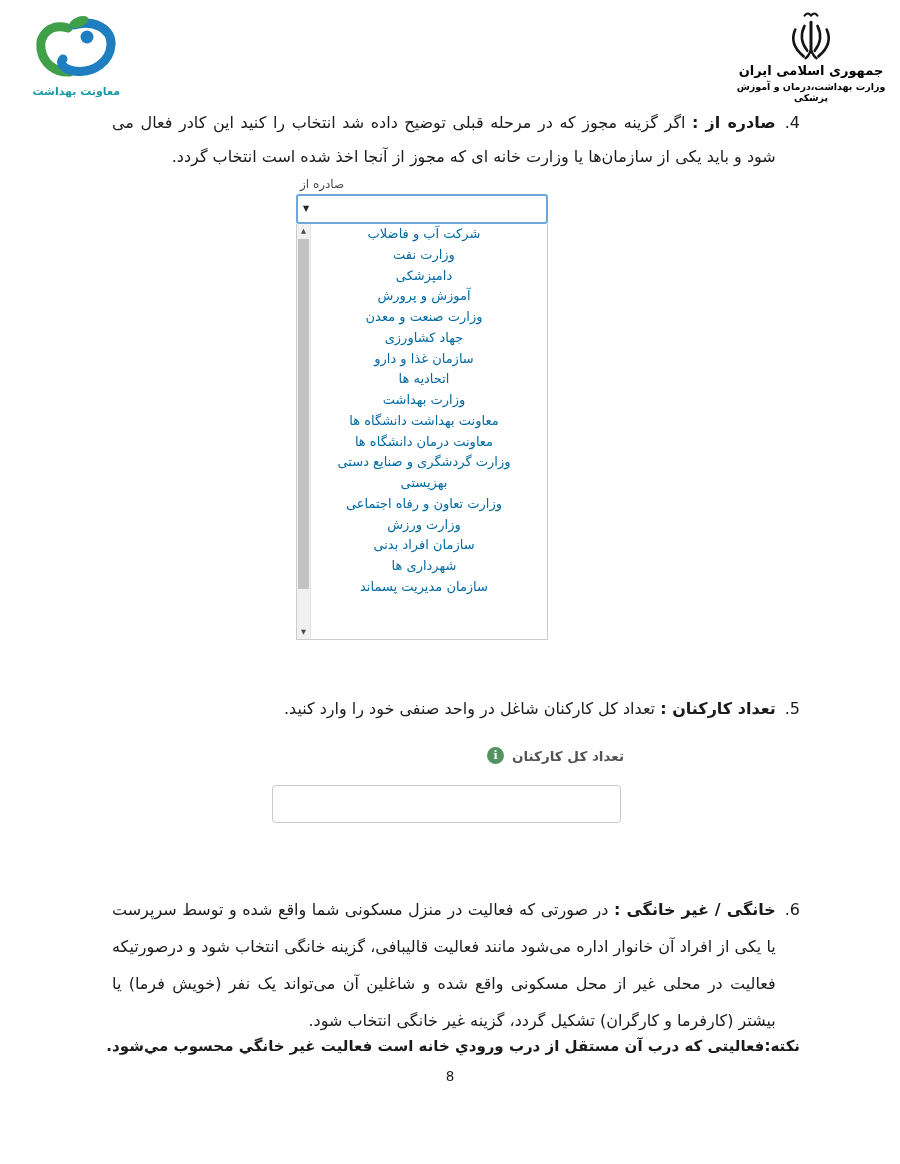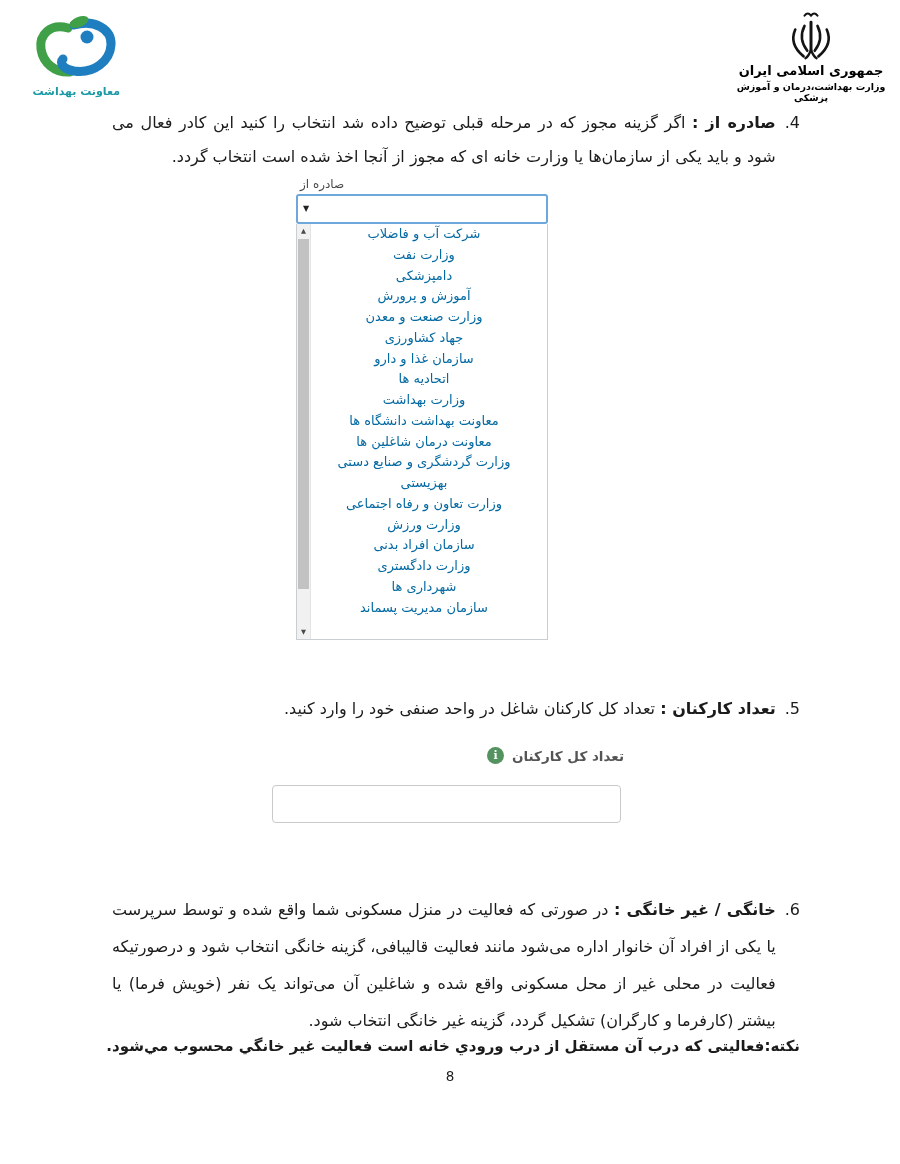--- a/index.html
+++ b/index.html
@@ -105,27 +105,26 @@
           <div class="dd-option">شرکت آب و فاضلاب</div>
           <div class="dd-option">وزارت نفت</div>
           <div class="dd-option">دامپزشکی</div>
           <div class="dd-option">آموزش و پرورش</div>
           <div class="dd-option">وزارت صنعت و معدن</div>
           <div class="dd-option">جهاد کشاورزی</div>
           <div class="dd-option">سازمان غذا و دارو</div>
           <div class="dd-option">اتحادیه ها</div>
           <div class="dd-option">وزارت بهداشت</div>
           <div class="dd-option">معاونت بهداشت دانشگاه ها</div>
-          <div class="dd-option">معاونت درمان شاغلین ها</div>
+          <div class="dd-option">معاونت درمان دانشگاه ها</div>
           <div class="dd-option">وزارت گردشگری و صنایع دستی</div>
           <div class="dd-option">بهزیستی</div>
           <div class="dd-option">وزارت تعاون و رفاه اجتماعی</div>
           <div class="dd-option">وزارت ورزش</div>
           <div class="dd-option">سازمان افراد بدنی</div>
-          <div class="dd-option">وزارت دادگستری</div>
           <div class="dd-option">شهرداری ها</div>
           <div class="dd-option">سازمان مدیریت پسماند</div>
         </div>
     </div>
   </div>
 
   <section class="item item-5">
     <span class="num">5.</span>
     <p><b>تعداد کارکنان :</b> <span>تعداد کل کارکنان شاغل در واحد صنفی خود را وارد کنید.</span></p>
   </section>

